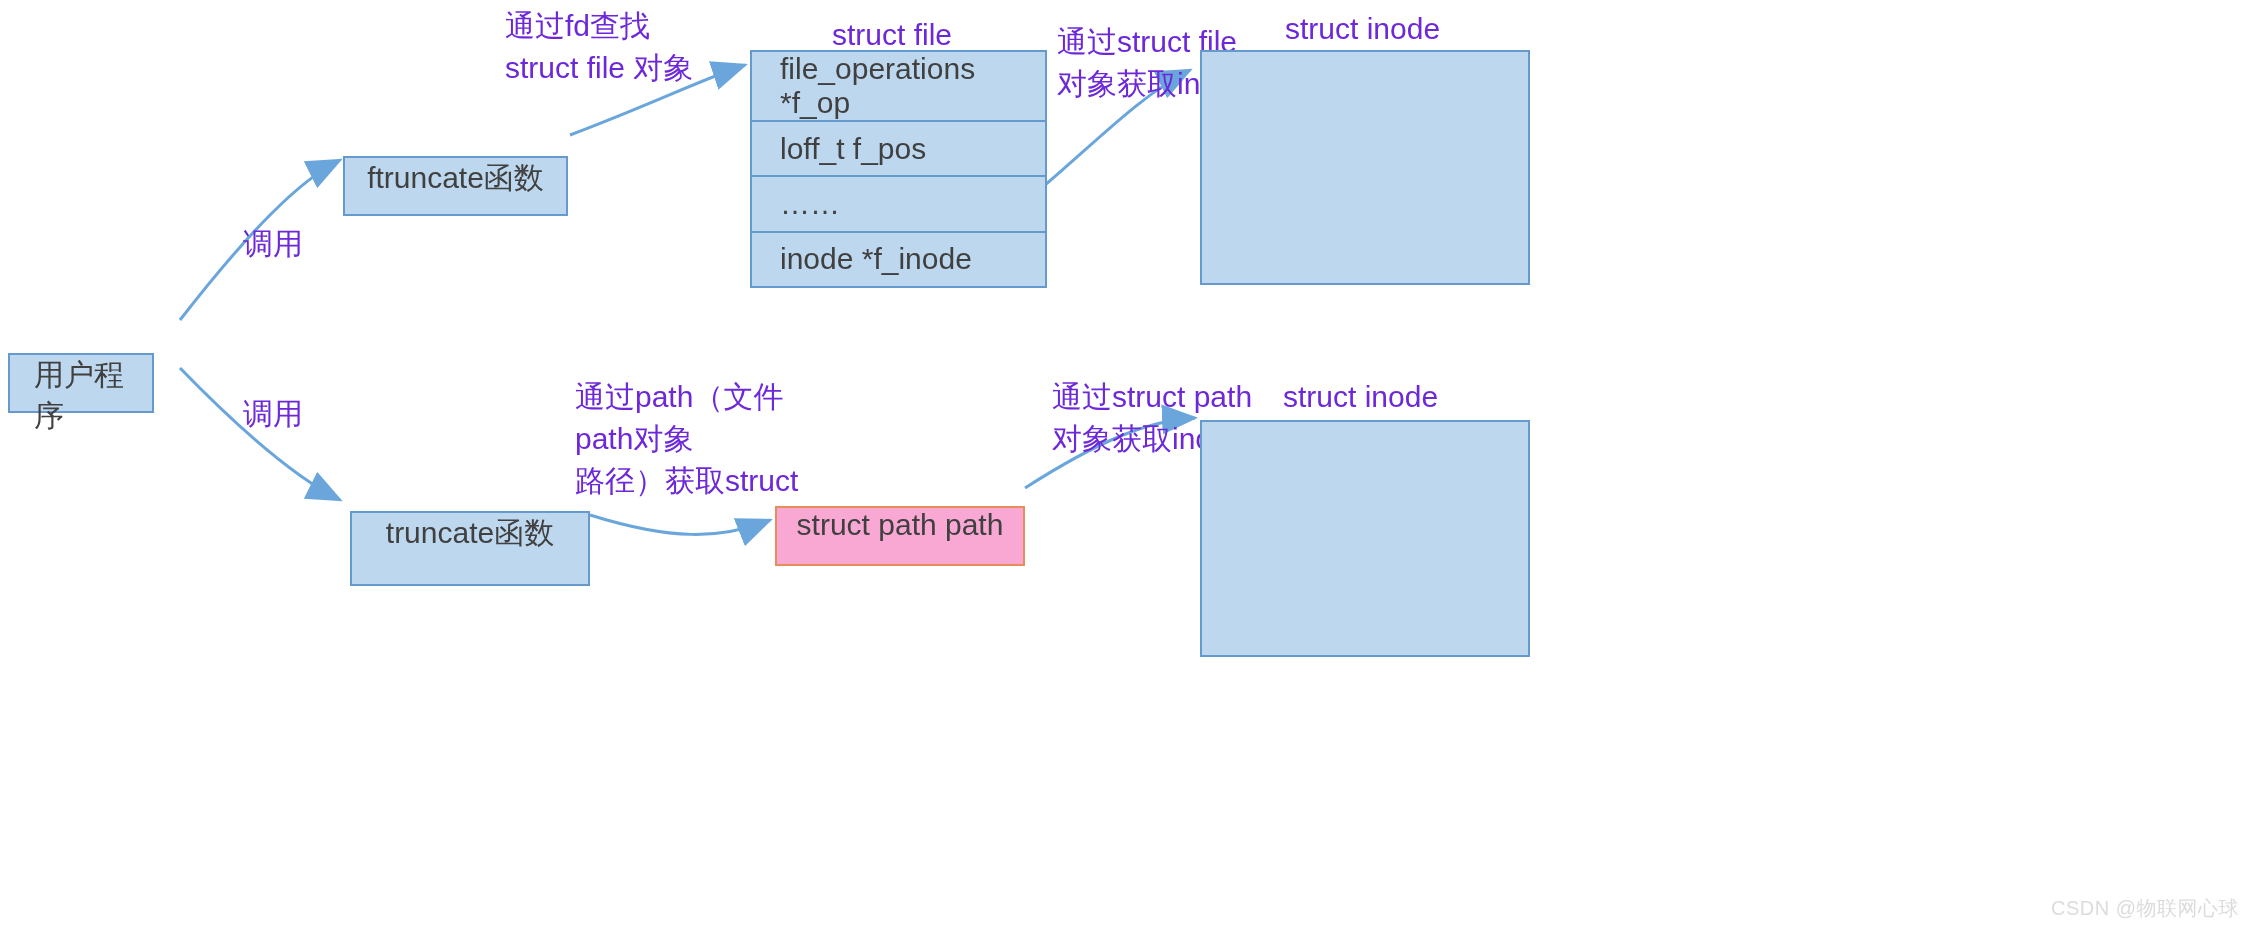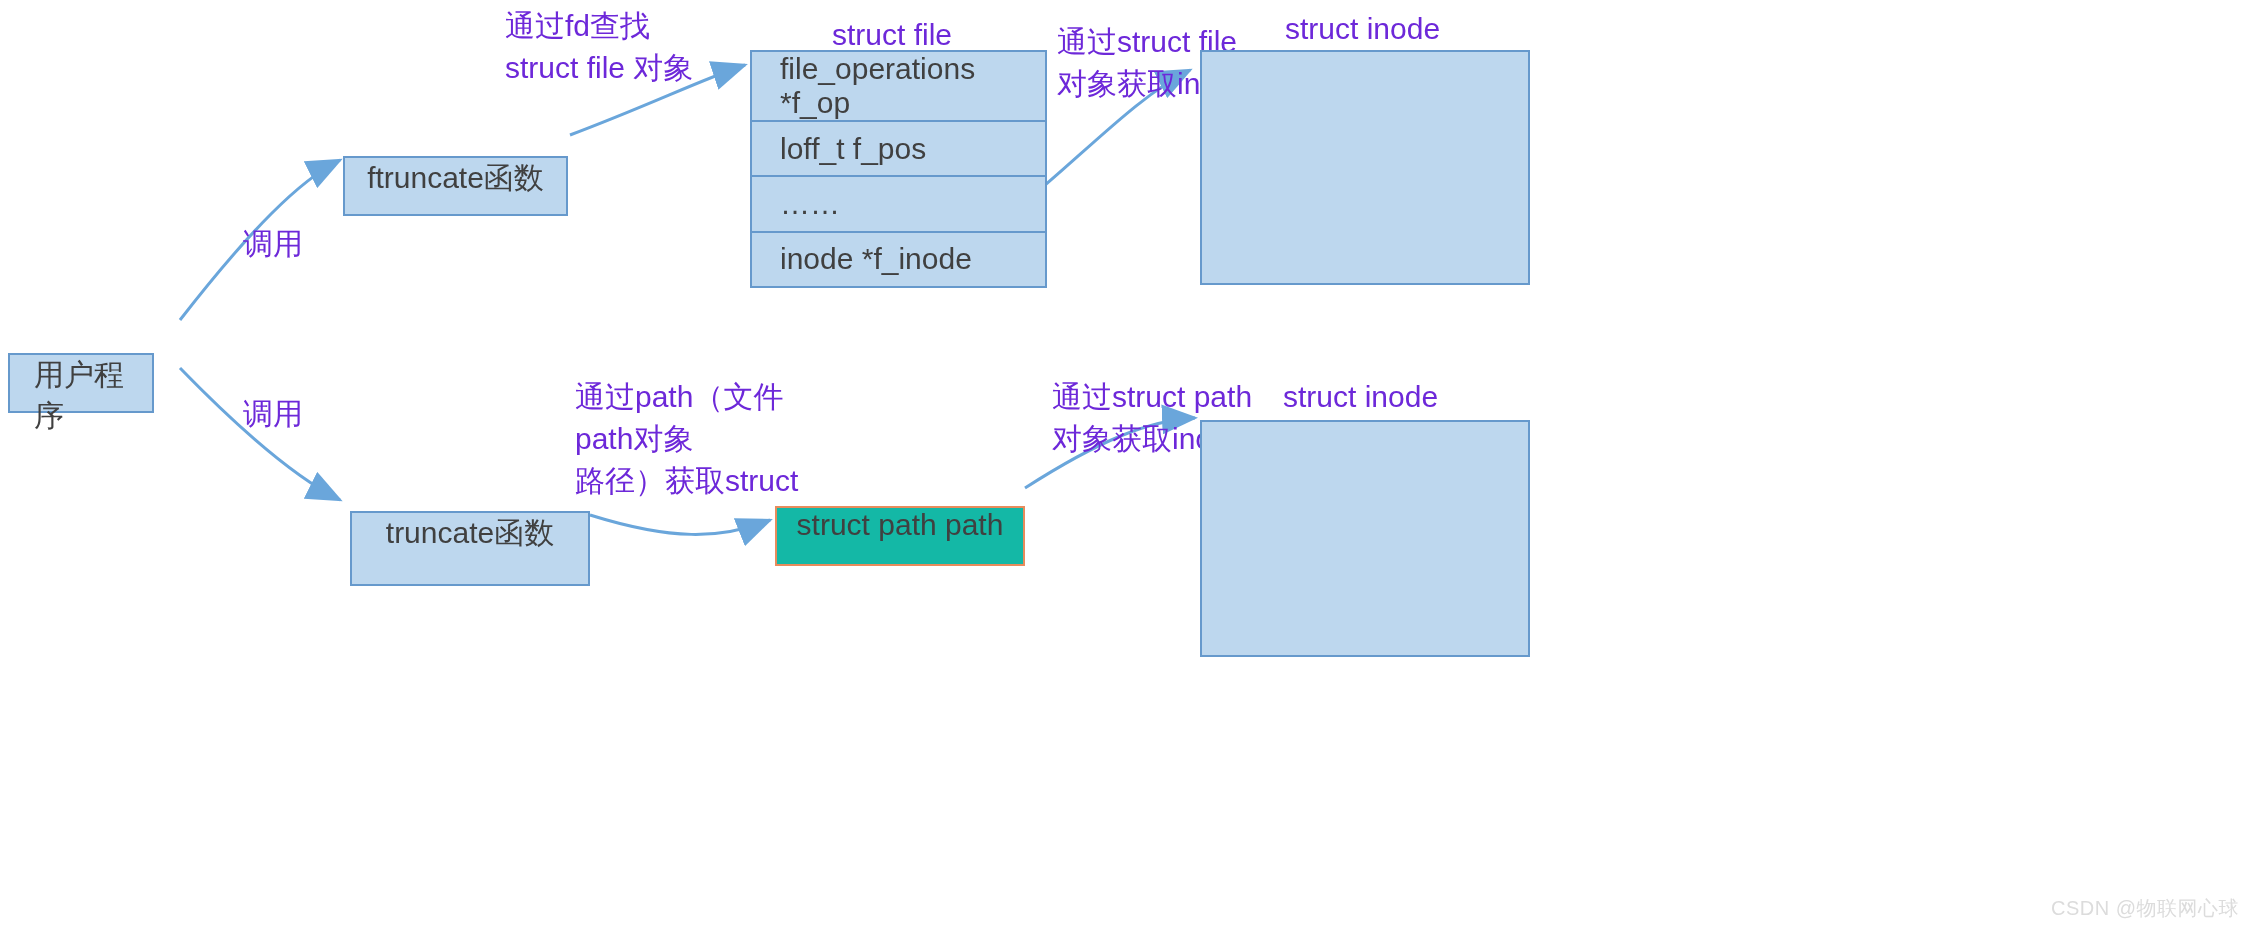--- a/index.html
+++ b/index.html
@@ -18,21 +18,21 @@
     background: #bdd7ee;
     border: 2px solid #6699cc;
     display: flex;
     align-items: flex-start;
     justify-content: center;
     font-size: 30px;
     color: #404040;
     margin-top: 31px;
   }
   .box-orange {
-    background: #14b8a6;
+    background: #f9a8d4;
     border: 2px solid #e88c5c;
   }
   .label {
     position: absolute;
     font-size: 30px;
     color: #6d28d9;
     line-height: 1.4;
   }
   .table-box {
     position: absolute;

